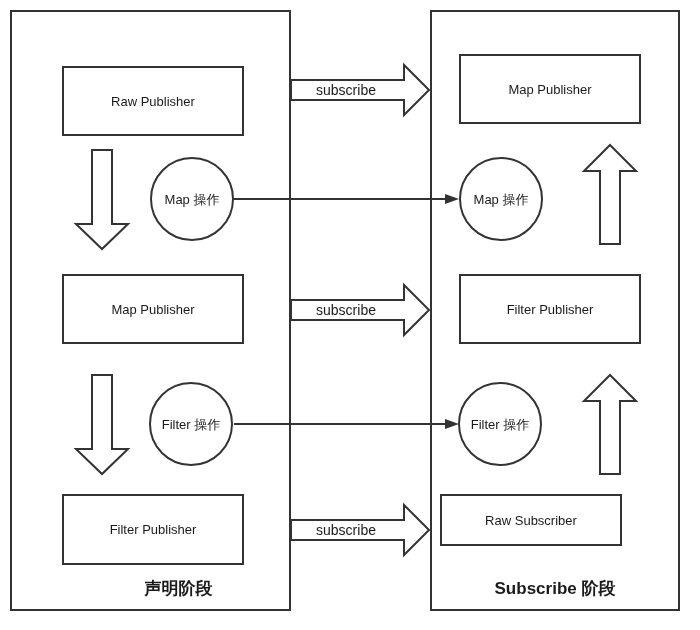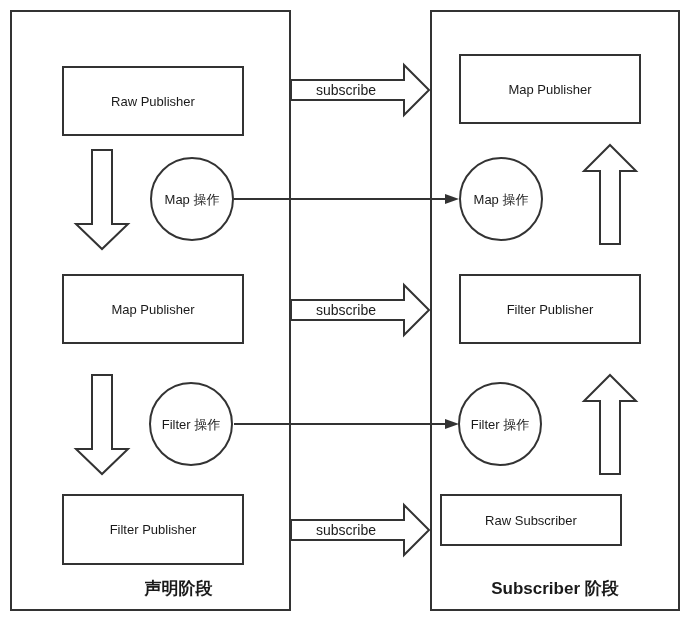--- a/index.html
+++ b/index.html
@@ -153,15 +153,15 @@
   <svg class="thin-arrow-svg" style="left:234px; top:193px;" width="226" height="12" viewBox="0 0 226 12">
     <line x1="0" y1="6" x2="212" y2="6" stroke="currentColor" stroke-width="2"></line>
     <polygon points="211,1 225,6 211,11" fill="currentColor"></polygon>
   </svg>
   <svg class="thin-arrow-svg" style="left:234px; top:418px;" width="226" height="12" viewBox="0 0 226 12">
     <line x1="0" y1="6" x2="212" y2="6" stroke="currentColor" stroke-width="2"></line>
     <polygon points="211,1 225,6 211,11" fill="currentColor"></polygon>
   </svg>
 
   <div class="stage-title" style="left:10px; top:578px; width:281px;margin-left:28px;">声明阶段</div>
-  <div class="stage-title" style="left:430px; top:578px; width:250px;">Subscriber 阶段</div>
+  <div class="stage-title" style="left:430px; top:578px; width:250px;">Subscribe 阶段</div>
 
 </div>
 
 </body></html>

